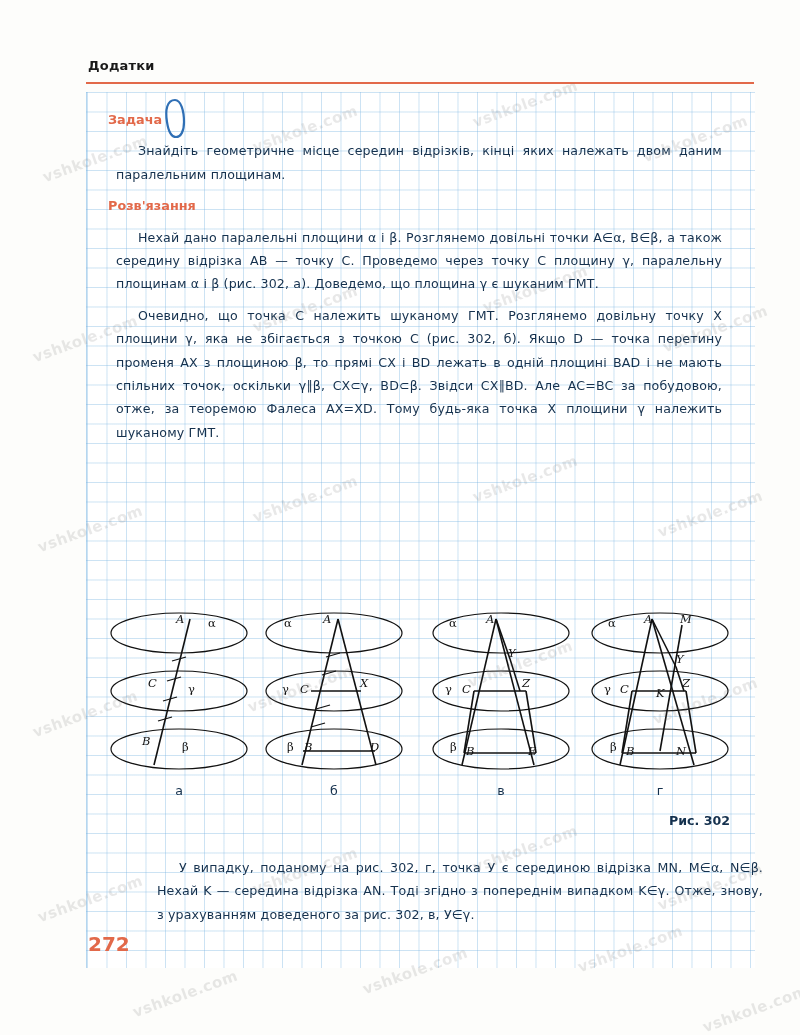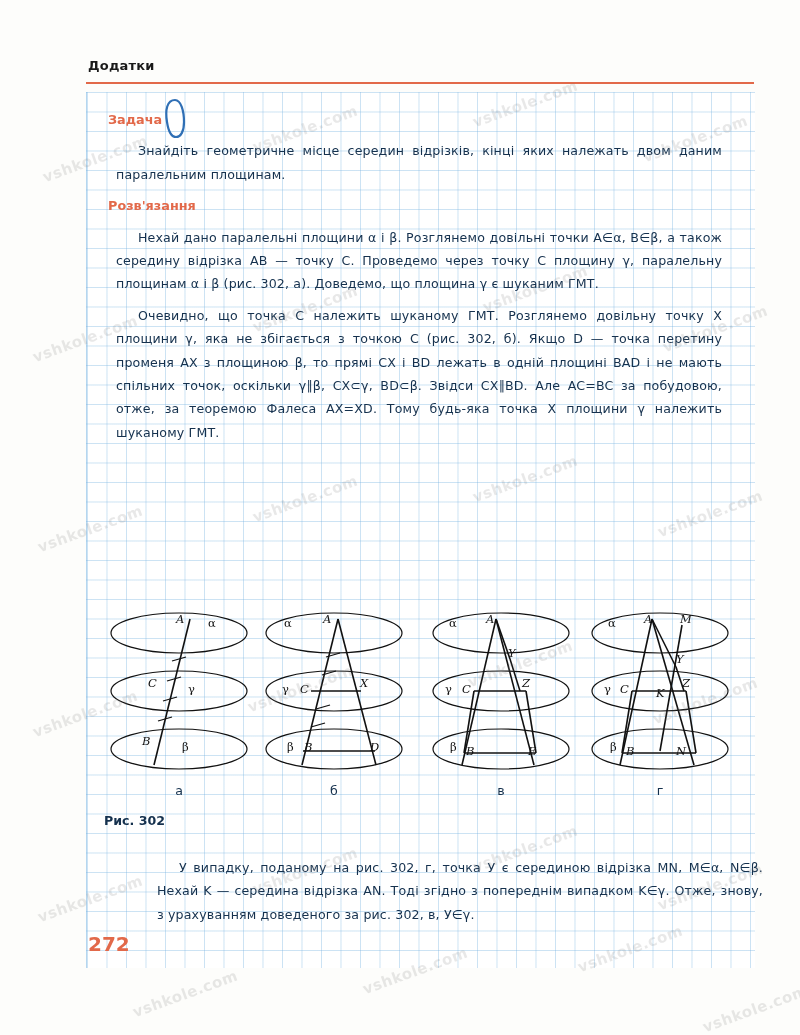--- a/index.html
+++ b/index.html
@@ -108,21 +108,21 @@
     left: 104px;
     top: 605px;
     width: 626px;
     height: 222px;
   }
   .fig-caption {
     position: absolute;
     left: 0;
     top: 208px;
     width: 626px;
-    text-align: left;
+    text-align: right;
     font-size: 12.6px;
     font-weight: bold;
     color: #15314e;
   }
   .sub-label {
     position: absolute;
     font-size: 12.6px;
     color: #15314e;
     text-align: center;
     width: 40px;

